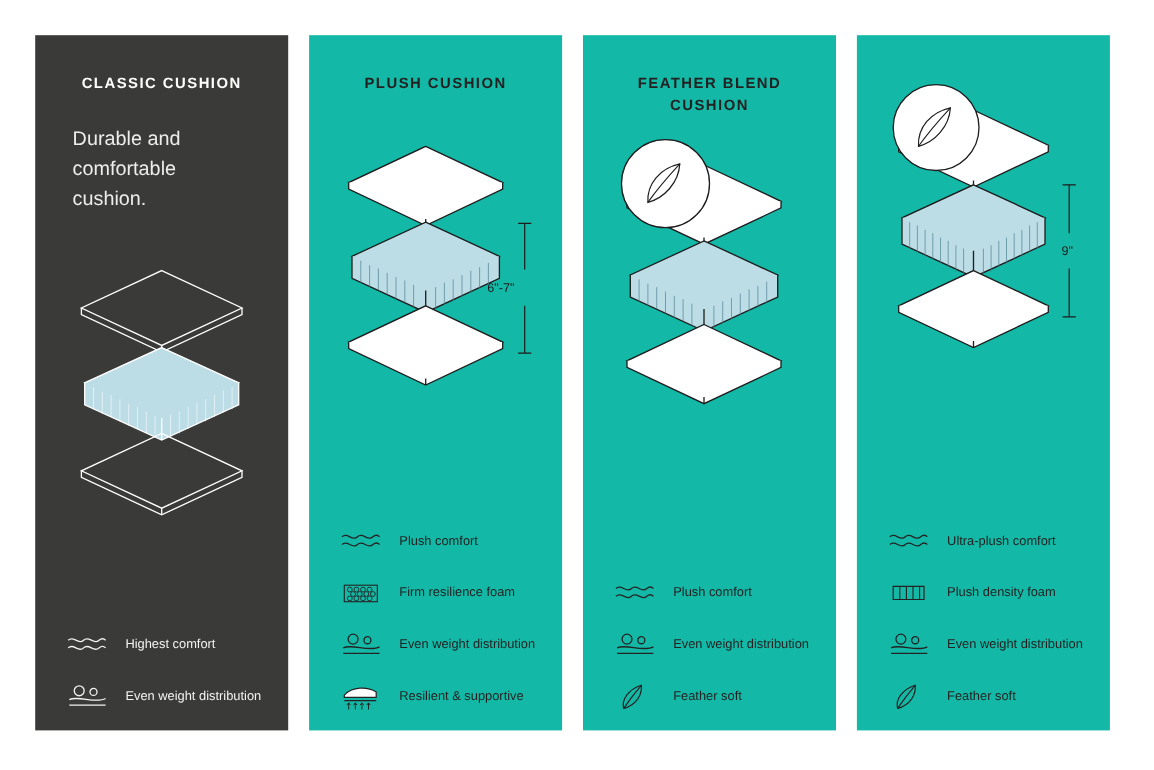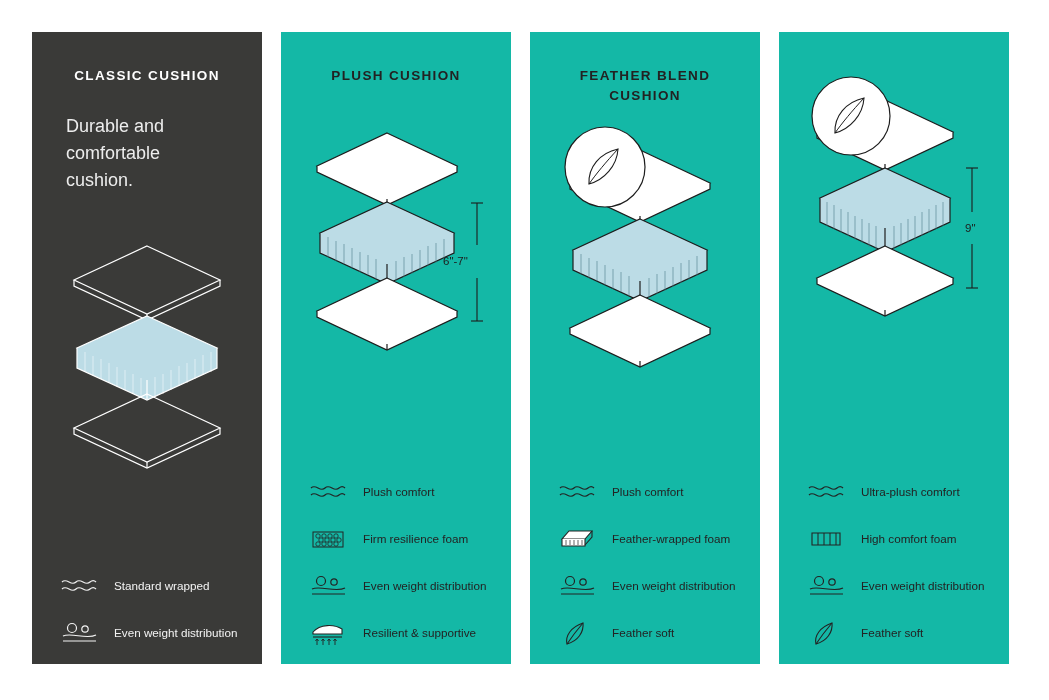--- a/index.html
+++ b/index.html
@@ -143,21 +143,21 @@
     </div>
 
     <div class="features">
       <div class="feature">
         <span class="ficon">
           <svg width="40" height="24" viewBox="0 0 40 24" fill="none" stroke="#f3f3f3" stroke-width="1.2">
             <path d="M3 8 C8 3, 12 13, 17 8 C22 3, 26 13, 31 8 C34 5.5, 36 7, 37 8"></path>
             <path d="M3 15 C8 10, 12 20, 17 15 C22 10, 26 20, 31 15 C34 12.5, 36 14, 37 15"></path>
           </svg>
         </span>
-        <span class="flabel">Standard wrapped</span>
+        <span class="flabel">Highest comfort</span>
       </div>
       <div class="feature">
         <span class="ficon">
           <svg width="40" height="26" viewBox="0 0 40 26" fill="none" stroke="#f3f3f3" stroke-width="1.2">
             <circle cx="13" cy="8" r="4.5"></circle>
             <circle cx="26" cy="9" r="3.2"></circle>
             <path d="M4 16 C12 12, 28 20, 37 15"></path>
             <path d="M4 21 L37 21"></path>
           </svg>
         </span>
@@ -329,37 +329,20 @@
 
     <div class="features">
       <div class="feature">
         <span class="ficon">
           <svg width="40" height="24" viewBox="0 0 40 24" fill="none" stroke="#232323" stroke-width="1.2">
             <path d="M3 8 C8 3, 12 13, 17 8 C22 3, 26 13, 31 8 C34 5.5, 36 7, 37 8"></path>
             <path d="M3 15 C8 10, 12 20, 17 15 C22 10, 26 20, 31 15 C34 12.5, 36 14, 37 15"></path>
           </svg>
         </span>
         <span class="flabel">Plush comfort</span>
-      </div>
-      <div class="feature">
-        <span class="ficon">
-          <svg width="40" height="28" viewBox="0 0 40 28" fill="none" stroke="#232323" stroke-width="1.1">
-            <path d="M12 6 L35 6 L28 14 L5 14 Z" fill="#ffffff"></path>
-            <path d="M5 14 L5 21 L28 21 L28 14" fill="#ffffff"></path>
-            <path d="M35 6 L35 12 L28 20"></path>
-            <g stroke-width="0.7">
-              <path d="M9 15 L9 20"></path>
-                <path d="M13 15 L13 20"></path>
-                <path d="M17 15 L17 20"></path>
-              <path d="M21 15 L21 20"></path>
-                <path d="M25 15 L25 20"></path>
-            </g>
-          </svg>
-        </span>
-        <span class="flabel">Feather-wrapped foam</span>
       </div>
       <div class="feature">
         <span class="ficon">
           <svg width="40" height="26" viewBox="0 0 40 26" fill="none" stroke="#232323" stroke-width="1.2">
             <circle cx="13" cy="8" r="4.5"></circle>
             <circle cx="26" cy="9" r="3.2"></circle>
             <path d="M4 16 C12 12, 28 20, 37 15"></path>
             <path d="M4 21 L37 21"></path>
           </svg>
         </span>
@@ -446,21 +429,21 @@
           <svg width="40" height="26" viewBox="0 0 40 26" fill="none" stroke="#232323" stroke-width="1.1">
             <path d="M6 7 L34 7 L34 19 L6 19 Z"></path>
             <g stroke-width="1">
               <path d="M12 7 L12 19"></path>
                 <path d="M18 7 L18 19"></path>
               <path d="M24 7 L24 19"></path>
                 <path d="M30 7 L30 19"></path>
             </g>
           </svg>
         </span>
-        <span class="flabel">High comfort foam</span>
+        <span class="flabel">Plush density foam</span>
       </div>
       <div class="feature">
         <span class="ficon">
           <svg width="40" height="26" viewBox="0 0 40 26" fill="none" stroke="#232323" stroke-width="1.2">
             <circle cx="13" cy="8" r="4.5"></circle>
             <circle cx="26" cy="9" r="3.2"></circle>
             <path d="M4 16 C12 12, 28 20, 37 15"></path>
             <path d="M4 21 L37 21"></path>
           </svg>
         </span>

